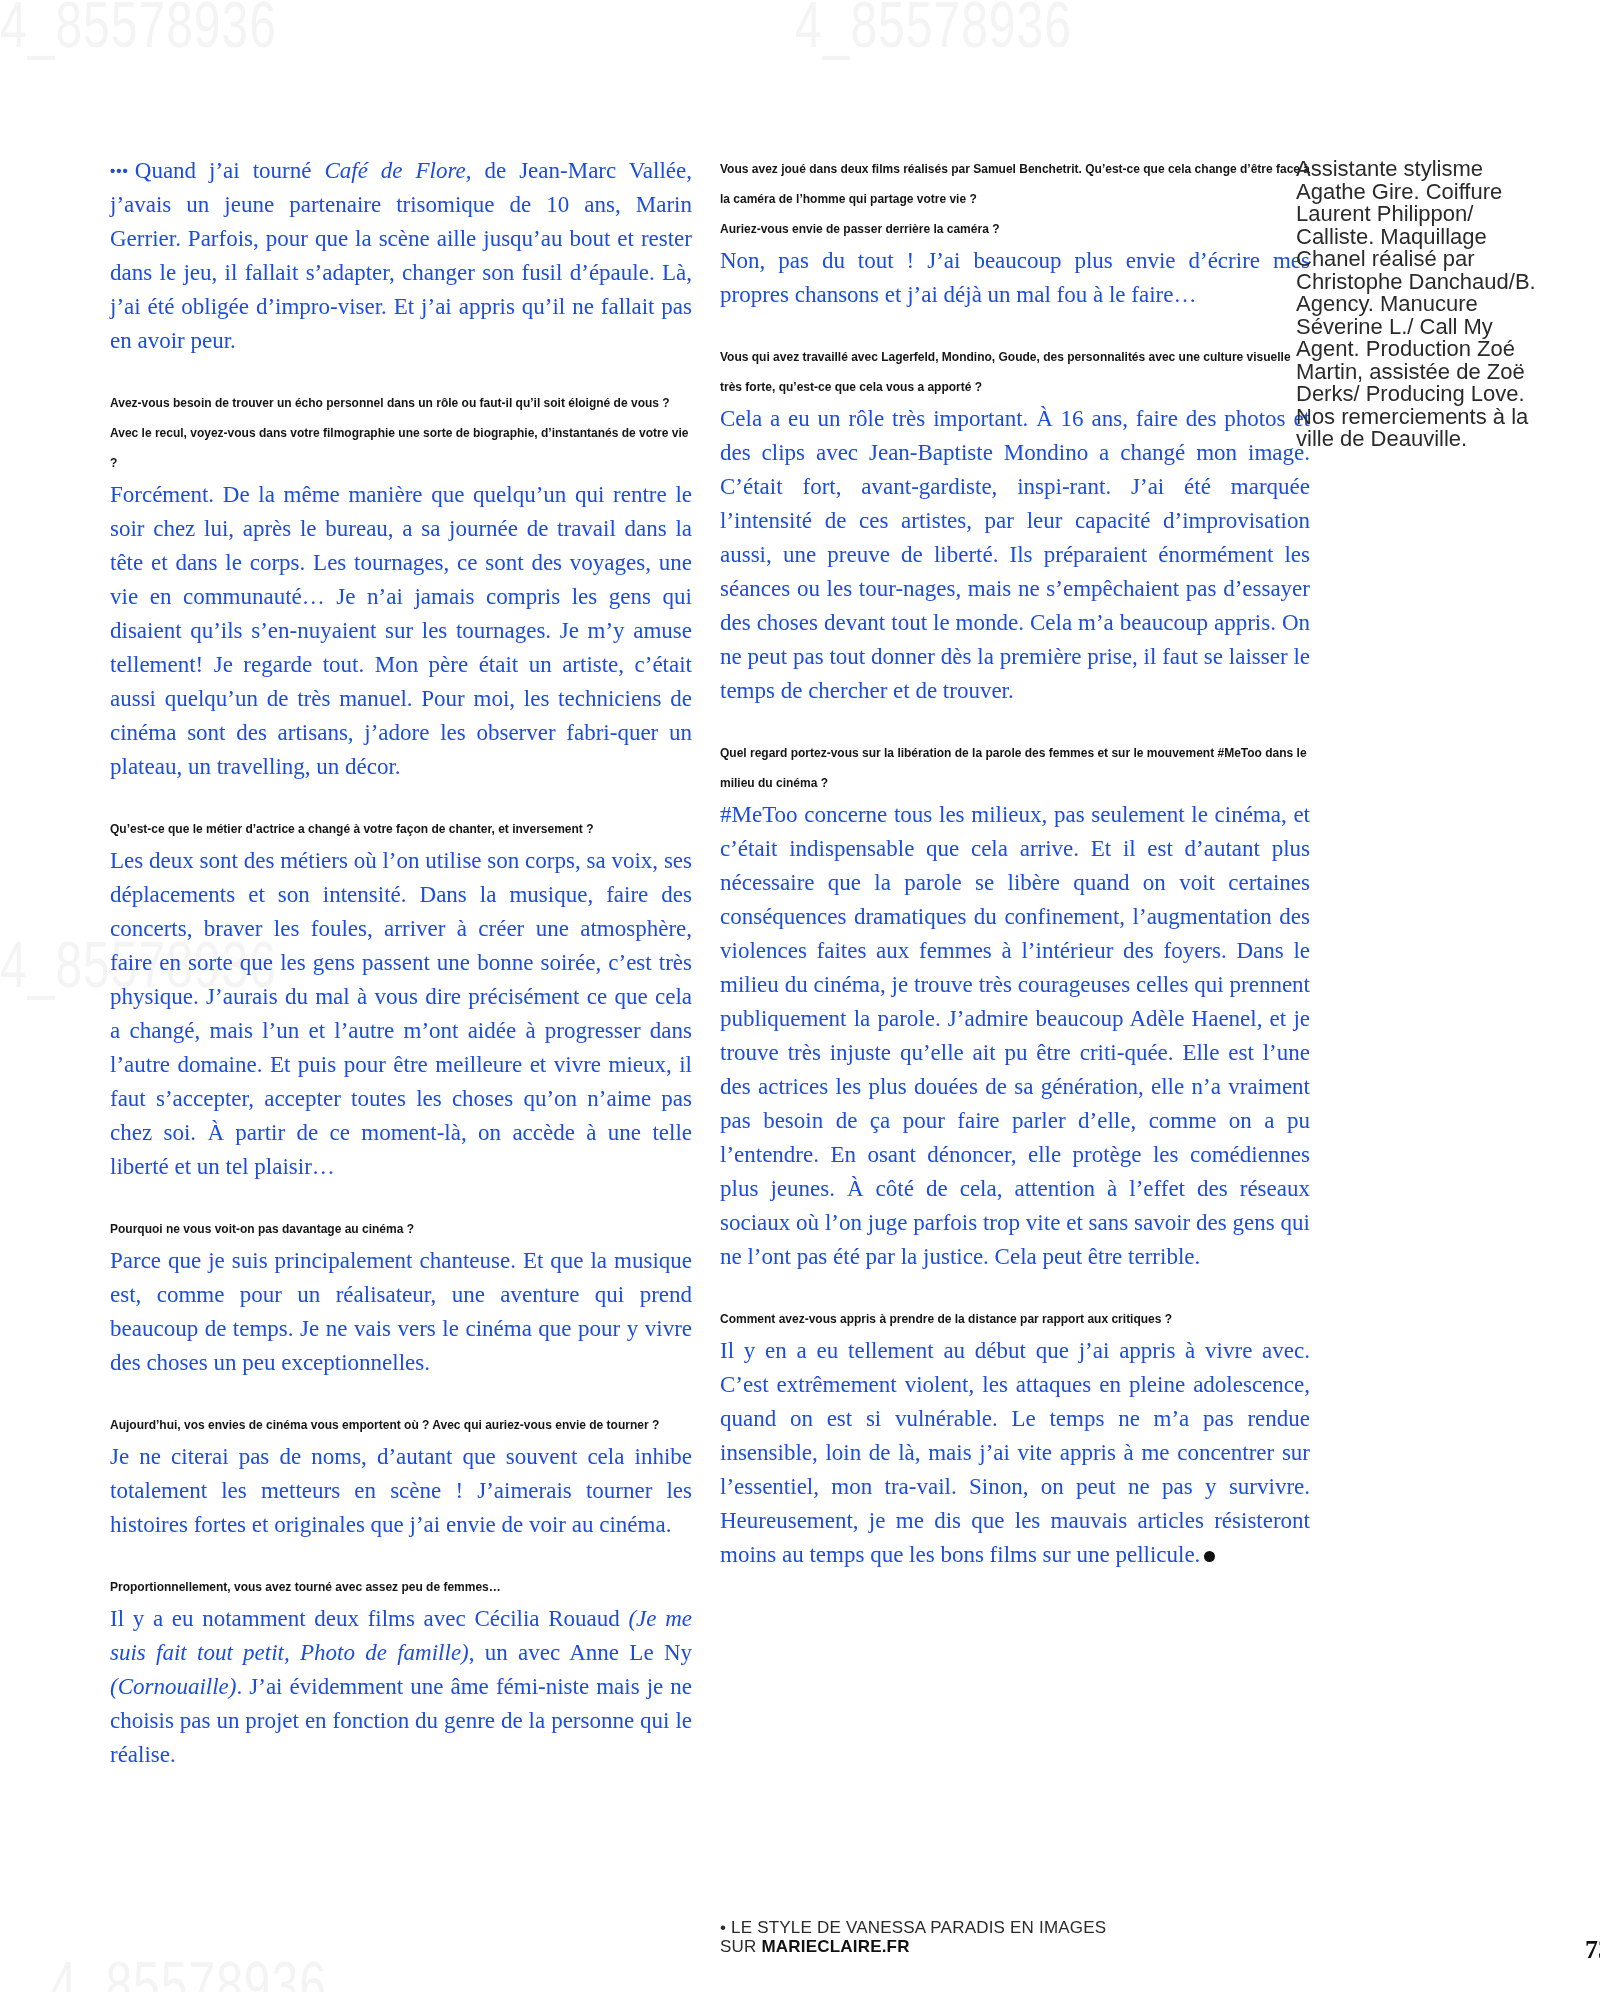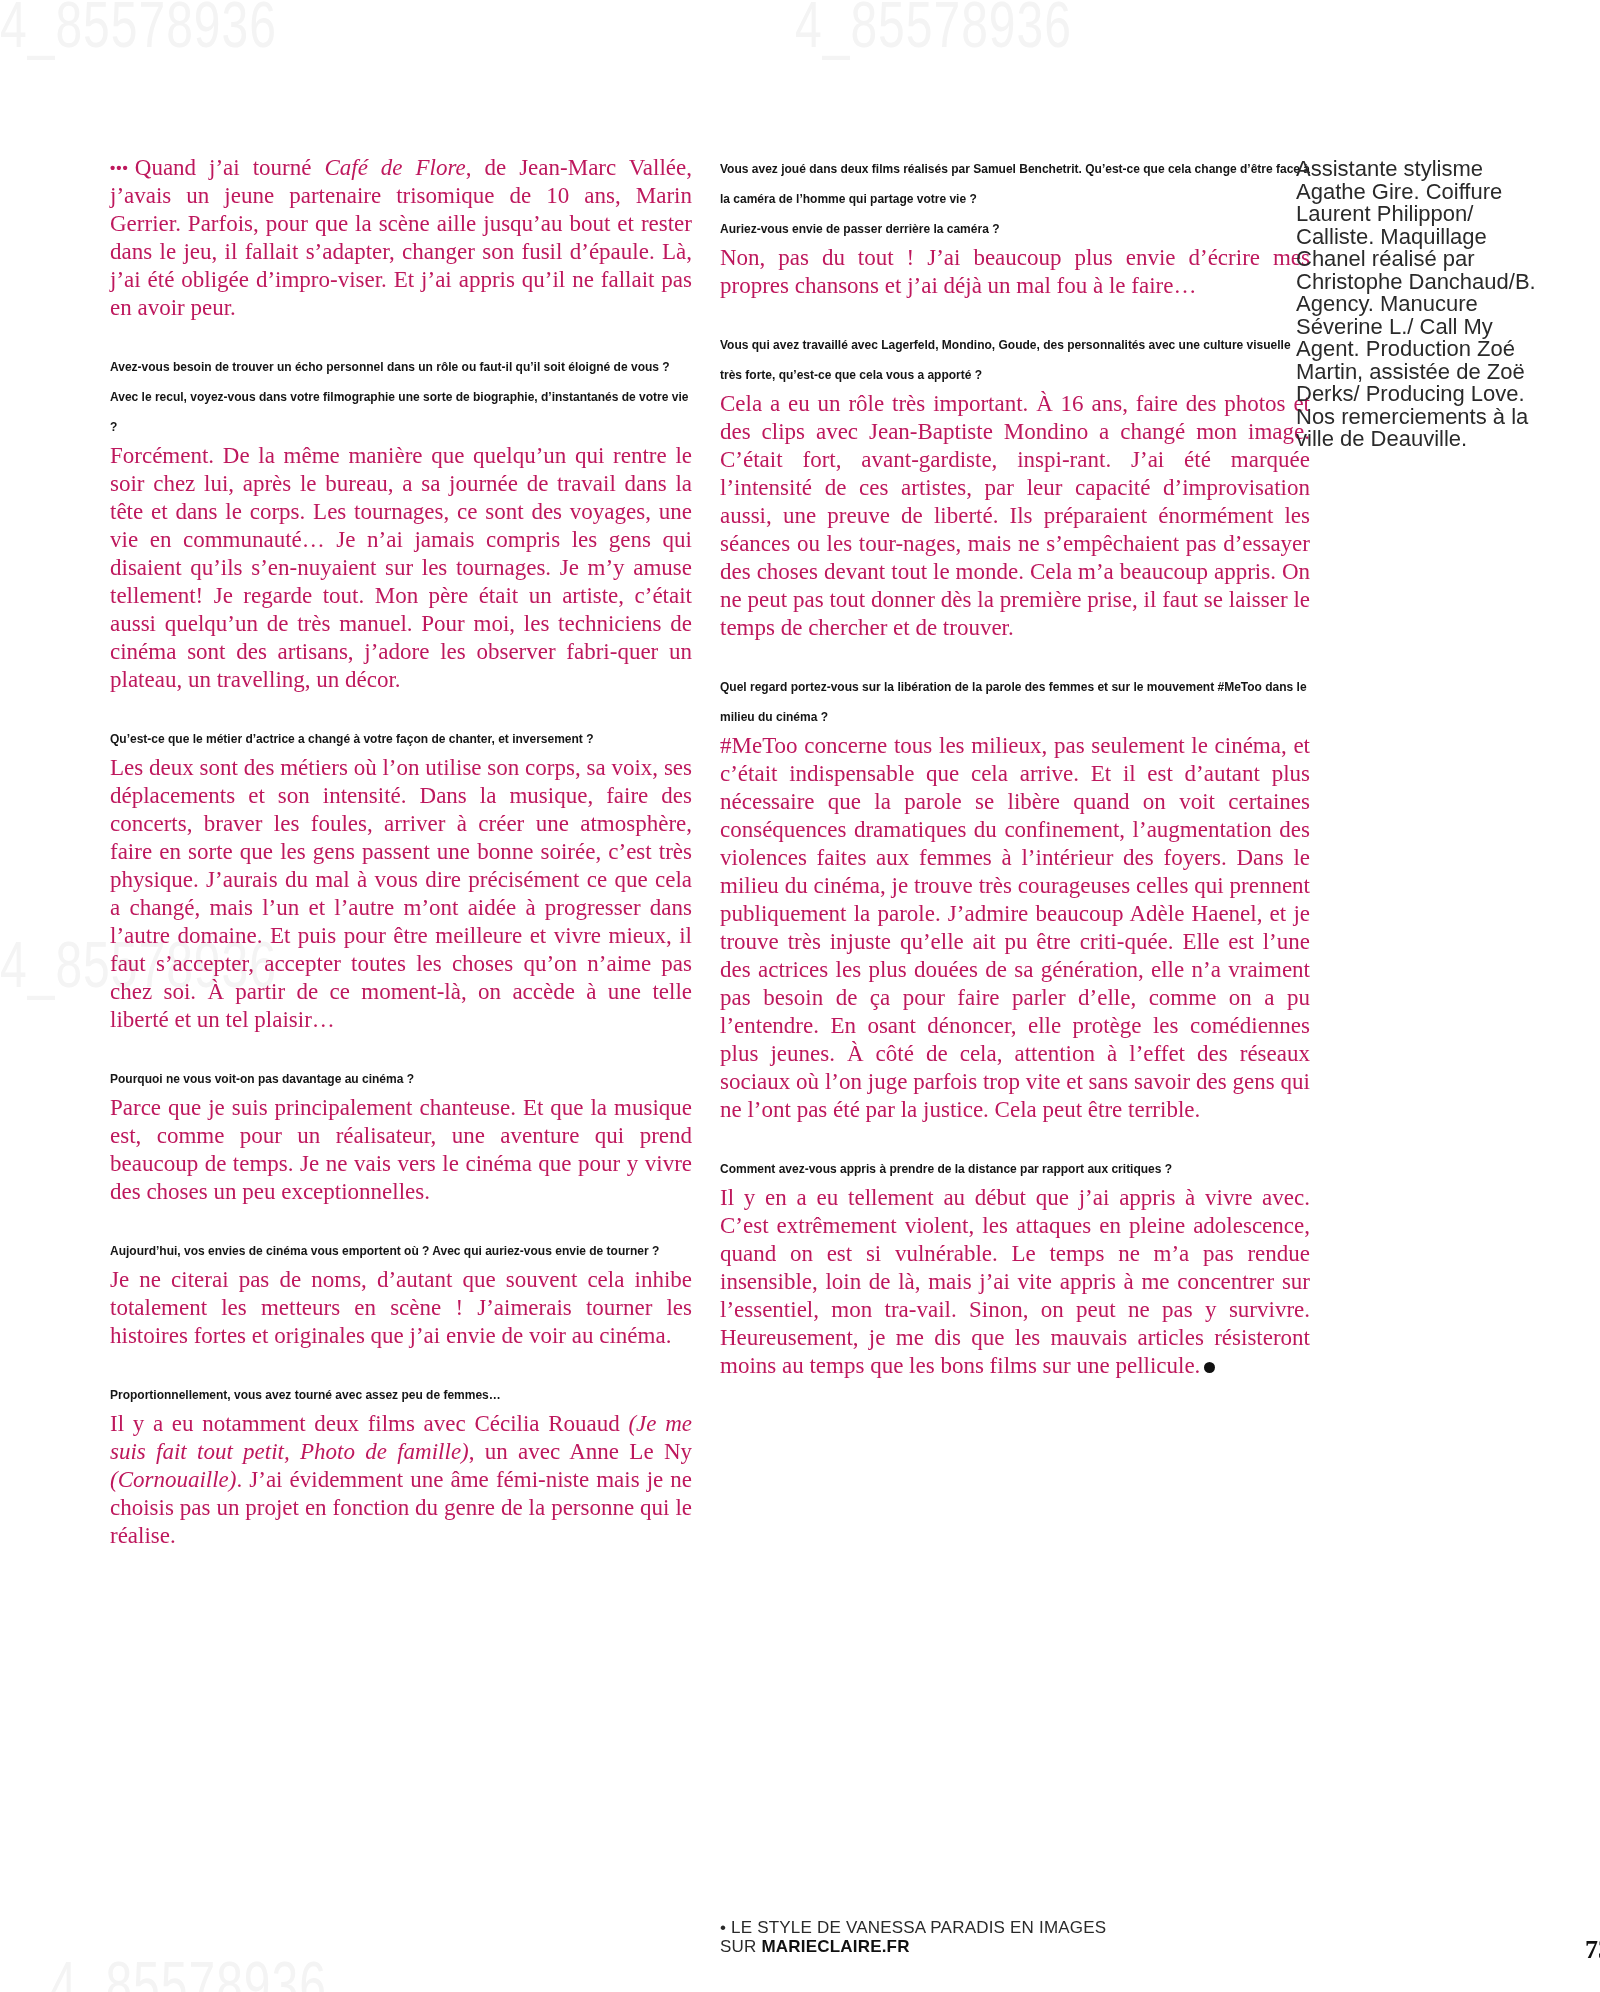--- a/index.html
+++ b/index.html
@@ -7,21 +7,21 @@
   .watermark { position: absolute; font-family: "Liberation Sans", sans-serif; font-size: 48px; color: #f4f4f4; letter-spacing: 1px; transform: scaleY(1.35); transform-origin: top left; font-weight: 300; }
   .wm1 { left: 0; top: -12px; }
   .wm2 { left: 795px; top: -12px; }
   .wm3 { left: 0; top: 928px; }
   .wm4 { left: 50px; top: 1948px; }
   .col { position: absolute; top: 154px; }
   .col-left { left: 110px; width: 582px; }
   .col-mid { left: 720px; width: 590px; }
   .col-credits { left: 1296px; width: 240px; top: 158px; font-family: "Liberation Sans", sans-serif; font-size: 22px; line-height: 22.5px; color: #2a2a2a; }
   .q { font-family: "Liberation Sans", sans-serif; font-weight: bold; font-size: 12px; line-height: 30px; margin: 0; color: #151515; }
-  .a { font-family: "Liberation Serif", serif; font-size: 23px; line-height: 28px; margin: 0 0 30px 0; text-align: justify; hyphens: manual; color: #be185d; }
+  .a { font-family: "Liberation Serif", serif; font-size: 23px; line-height: 34px; margin: 0 0 30px 0; text-align: justify; hyphens: manual; color: #1d4ed8; }
   .a em { font-style: italic; }
   .lead-dots { font-family: "Liberation Sans", sans-serif; font-weight: bold; font-size: 15px; letter-spacing: 1px; margin-right: 6px; vertical-align: 2px; }
   .end-dot { display: inline-block; width: 11px; height: 11px; border-radius: 50%; background: #111; margin-left: 4px; vertical-align: 0px; }
   .footer { position: absolute; left: 720px; top: 1918px; font-family: Liberation Sans, sans-serif; font-size: 17px; line-height: 19px; color: #2a2a2a; letter-spacing: 0.2px; }
   .footer .site { font-weight: bold; color: #111; }
   .page-num { position: absolute; left: 1585px; top: 1935px; font-family: Liberation Serif, serif; font-weight: bold; font-size: 26px; color: #111; }
 </style>
 </head>
 <body>
 

